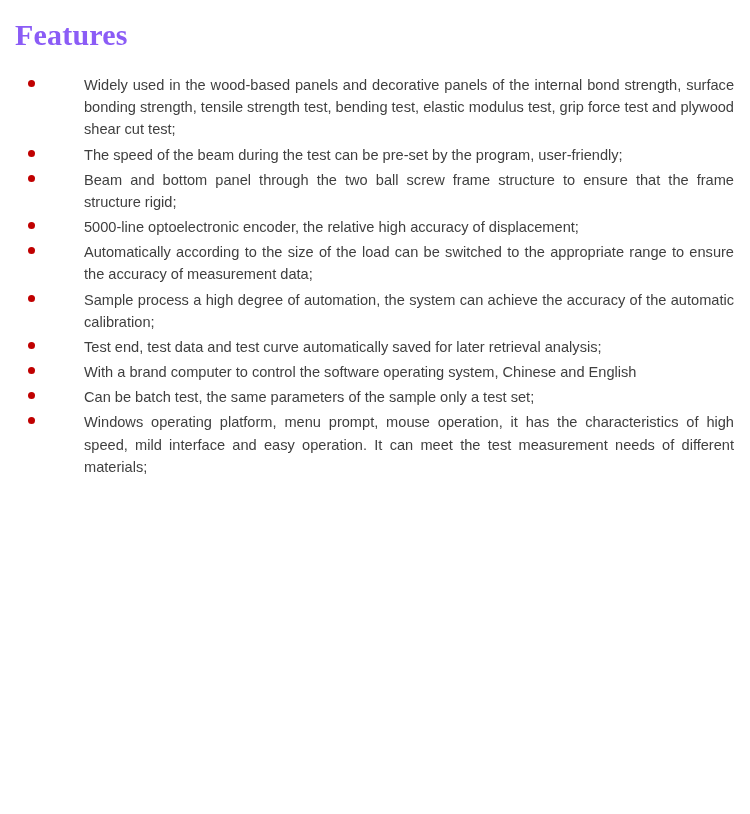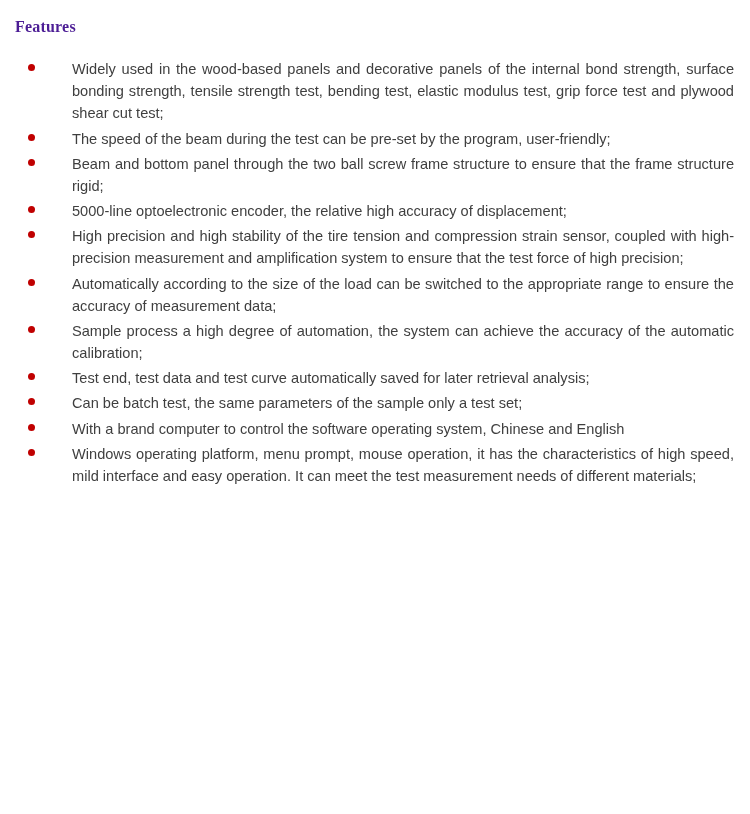--- a/index.html
+++ b/index.html
@@ -16,23 +16,23 @@
   }
   .page {
     width: 750px;
     height: 814px;
     box-sizing: border-box;
     padding: 18px 14px 0 14px;
     position: relative;
   }
   .doc-title {
     font-family: "Liberation Serif", serif;
-    font-size: 16px;
+    font-size: 30px;
     font-weight: bold;
-    color: #4c1d95;
+    color: #8b5cf6;
     margin: 0 0 22px 0;
     padding-left: 1px;
     letter-spacing: 0.2px;
   }
   ul.features {
     list-style: none;
     margin: 0;
     padding: 0;
   }
   ul.features li {
@@ -51,20 +51,21 @@
     left: 14px;
     top: 6px;
     width: 7px;
     height: 7px;
     border-radius: 50%;
     background: #c00000;
     display: block;
   }
   ul.features li .txt {
     display: block;
+    margin-left: 12px;
   }
 </style>
 </head>
 <body>
 
 <div class="page">
   <h1 class="doc-title">Features</h1>
   <ul class="features">
     <li>
       <span class="bullet"></span>
@@ -77,40 +78,36 @@
     <li>
       <span class="bullet"></span>
       <span class="txt">Beam and bottom panel through the two ball screw frame structure to ensure that the frame structure rigid;</span>
     </li>
     <li>
       <span class="bullet"></span>
       <span class="txt">5000-line optoelectronic encoder, the relative high accuracy of displacement;</span>
     </li>
     <li>
       <span class="bullet"></span>
-      <span class="txt">High precision and high stability of the tire tension and compression strain sensor, coupled with high-precision measurement and amplification system to ensure that the test force of high precision;</span>
-    </li>
-    <li>
-      <span class="bullet"></span>
       <span class="txt">Automatically according to the size of the load can be switched to the appropriate range to ensure the accuracy of measurement data;</span>
     </li>
     <li>
       <span class="bullet"></span>
       <span class="txt">Sample process a high degree of automation, the system can achieve the accuracy of the automatic calibration;</span>
     </li>
     <li>
       <span class="bullet"></span>
       <span class="txt">Test end, test data and test curve automatically saved for later retrieval analysis;</span>
     </li>
     <li>
       <span class="bullet"></span>
-      <span class="txt">Can be batch test, the same parameters of the sample only a test set;</span>
+      <span class="txt">With a brand computer to control the software operating system, Chinese and English</span>
     </li>
     <li>
       <span class="bullet"></span>
-      <span class="txt">With a brand computer to control the software operating system, Chinese and English</span>
+      <span class="txt">Can be batch test, the same parameters of the sample only a test set;</span>
     </li>
     <li>
       <span class="bullet"></span>
       <span class="txt">Windows operating platform, menu prompt, mouse operation, it has the characteristics of high speed, mild interface and easy operation. It can meet the test measurement needs of different materials;</span>
     </li>
   </ul>
 </div>
 
 </body></html>

